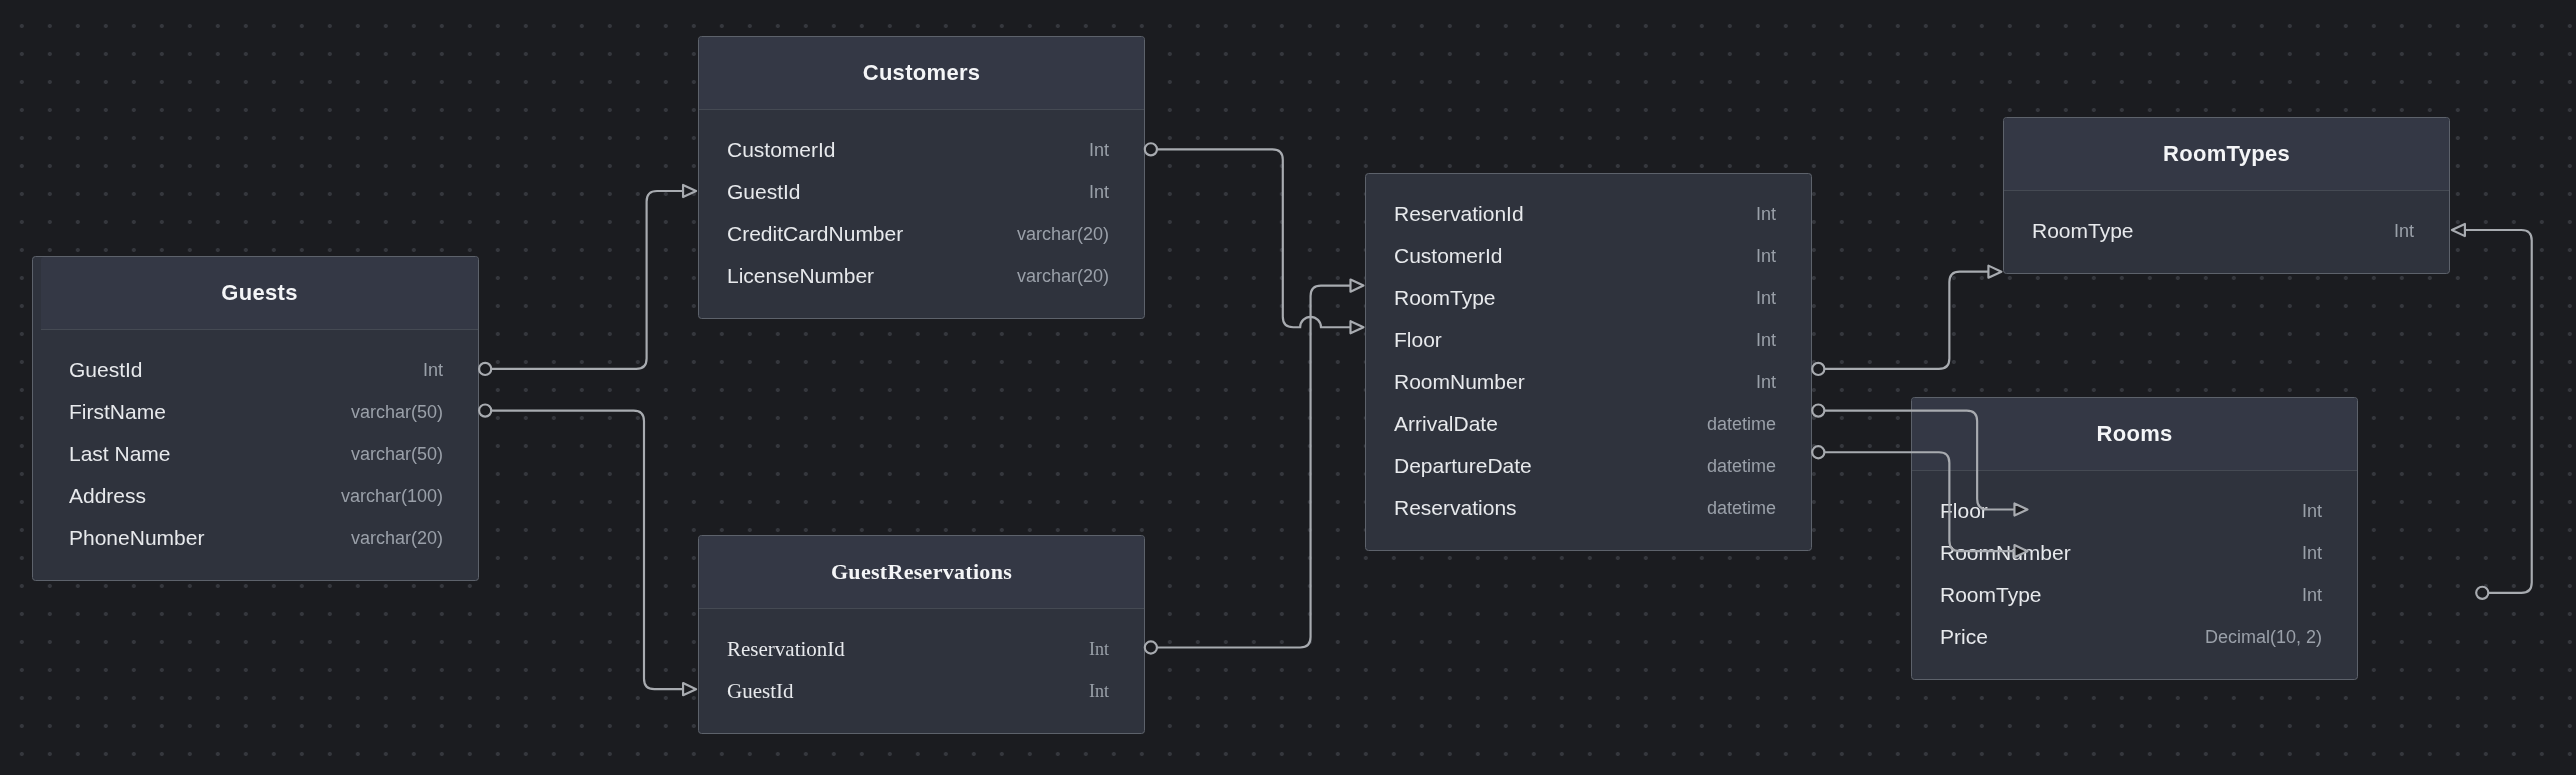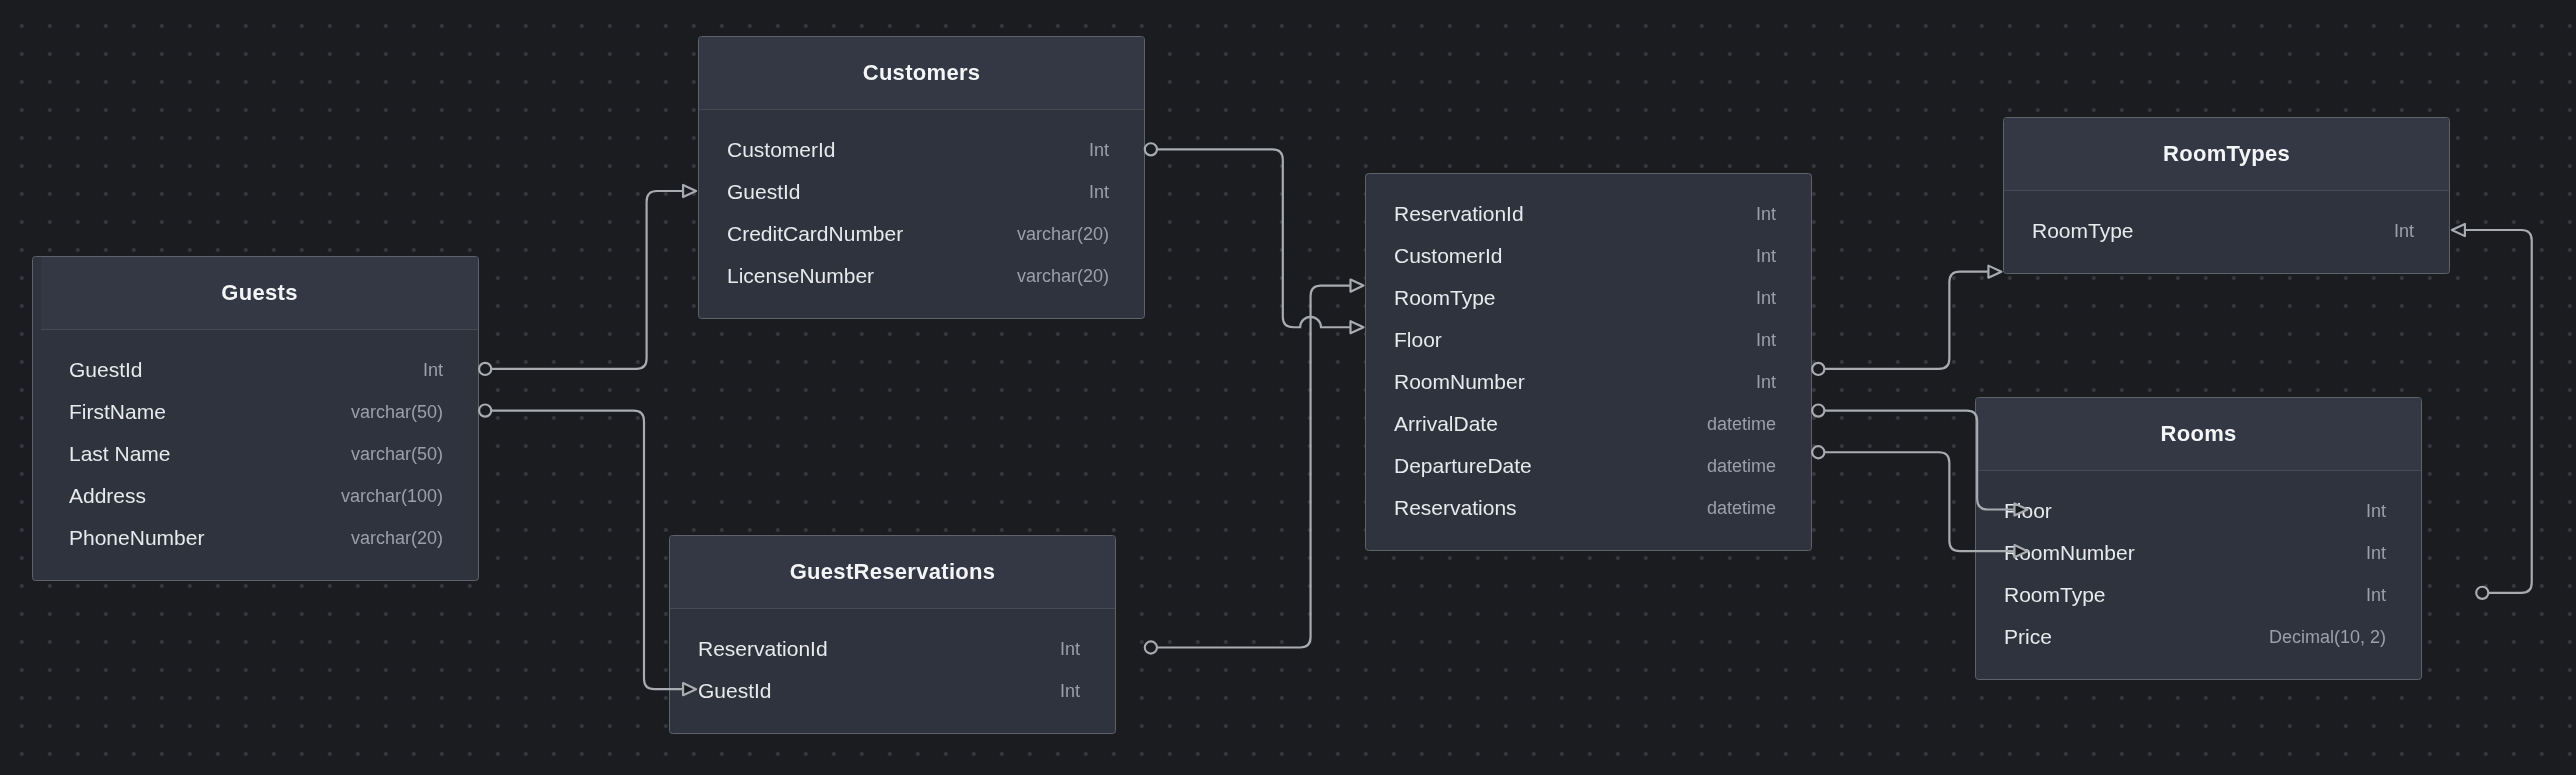--- a/index.html
+++ b/index.html
@@ -117,21 +117,21 @@
       <span class="fname">CreditCardNumber</span>
       <span class="ftype">varchar(20)</span>
     </div>
     <div class="row">
       <span class="fname">LicenseNumber</span>
       <span class="ftype">varchar(20)</span>
     </div>
   </div>
 </div>
 
-<div class="table" style="left:669px;top:535px;">
+<div class="table" style="left:698px;top:535px;font-family:Liberation Serif, serif;">
   <div class="thead">
     <span class="title">GuestReservations</span>
   </div>
   <div class="rows">
     <div class="row">
       <span class="fname">ReservationId</span>
       <span class="ftype">Int</span>
     </div>
     <div class="row">
       <span class="fname">GuestId</span>
@@ -182,21 +182,21 @@
     <span class="title">RoomTypes</span>
   </div>
   <div class="rows">
     <div class="row">
       <span class="fname">RoomType</span>
       <span class="ftype">Int</span>
     </div>
   </div>
 </div>
 
-<div class="table" style="left:1975px;top:397px;">
+<div class="table" style="left:1911px;top:397px;">
   <div class="thead">
     <span class="title">Rooms</span>
   </div>
   <div class="rows">
     <div class="row">
       <span class="fname">Floor</span>
       <span class="ftype">Int</span>
     </div>
     <div class="row">
       <span class="fname">RoomNumber</span>

